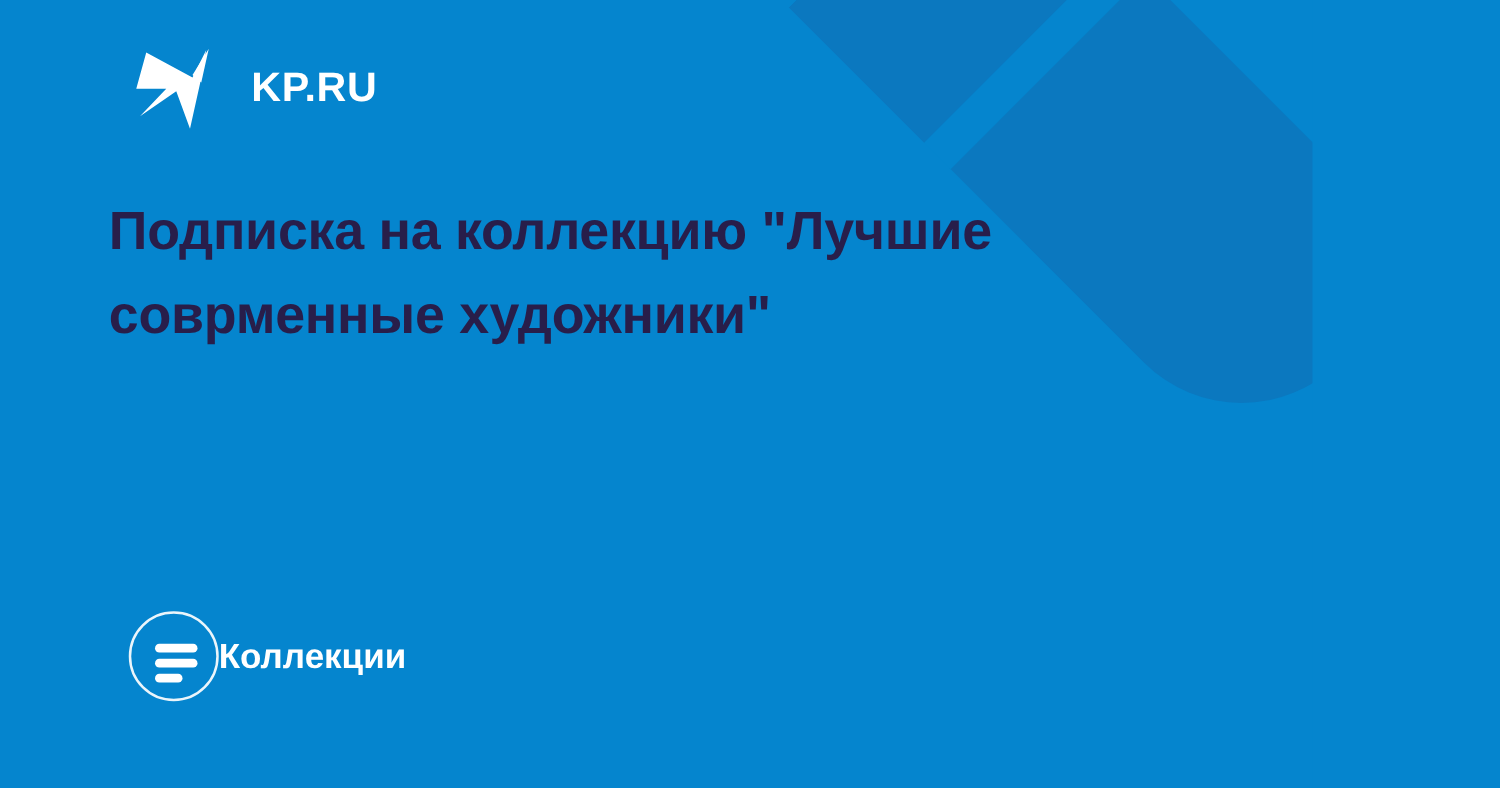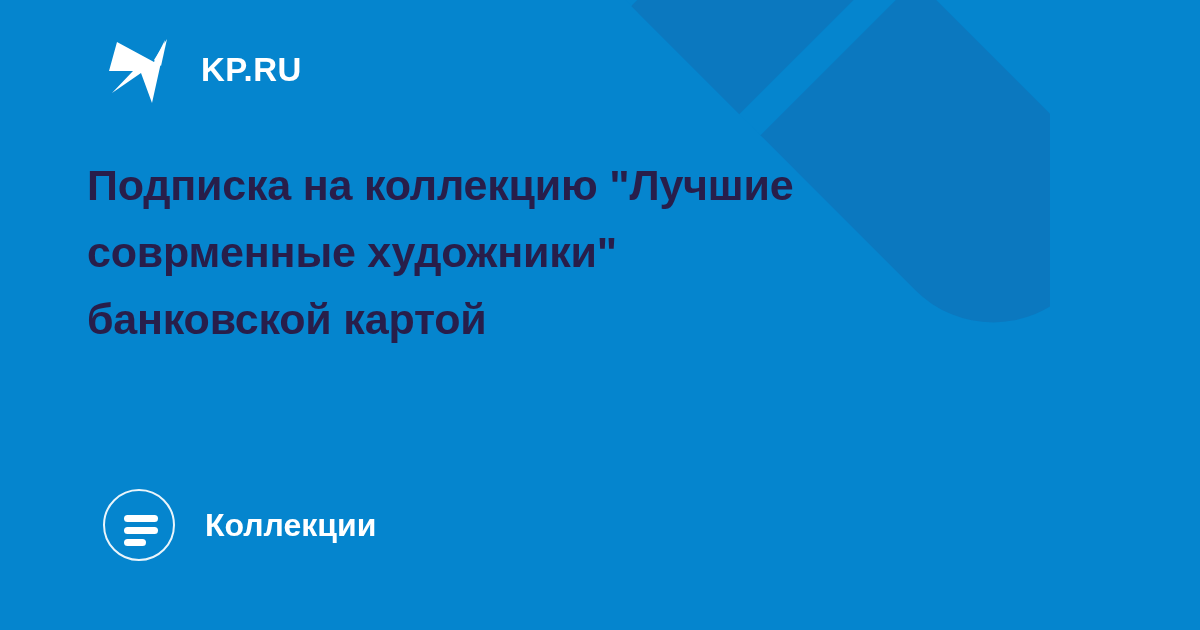--- a/index.html
+++ b/index.html
@@ -97,23 +97,22 @@
     left: 19px;
     height: 7px;
     border-radius: 4px;
     background: #ffffff;
   }
   #badge-circle .bar-1 { top: 24px; width: 34px; }
   #badge-circle .bar-2 { top: 36px; width: 34px; }
   #badge-circle .bar-3 { top: 48px; width: 22px; }
 
   #badge-label {
-    margin-left: 30px;
     color: #ffffff;
-    font-size: 32px;
+    font-size: 28px;
     font-weight: bold;
     line-height: 1;
     white-space: nowrap;
     text-align: right;
   }
 </style>
 </head>
 <body>
 
 <div id="card">
@@ -141,21 +140,20 @@
     <svg id="brand-mark" viewBox="0 0 72 72" xmlns="http://www.w3.org/2000/svg" aria-hidden="true">
       <path d="M10 9 L47 29 L58 7 L53 34 L45 70 L34 40 L5 60 L26 38 L2 38 Z" fill="#ffffff"></path>
       <path d="M47 27 L60 6 L54 33 Z" fill="#ffffff"></path>
     </svg>
     <div id="brand-name">KP.RU</div>
   </div>
 
   <div id="headline">
     <span class="hl-line">Подписка на коллекцию "Лучшие</span>
     <span class="hl-line">соврменные художники"</span>
-    <span class="hl-line">банковской картой</span>
   </div>
 
   <div id="badge">
     <div id="badge-circle">
       <span class="bar bar-1"></span>
       <span class="bar bar-2"></span>
       <span class="bar bar-3"></span>
     </div>
     <div id="badge-label">Коллекции</div>
   </div>

